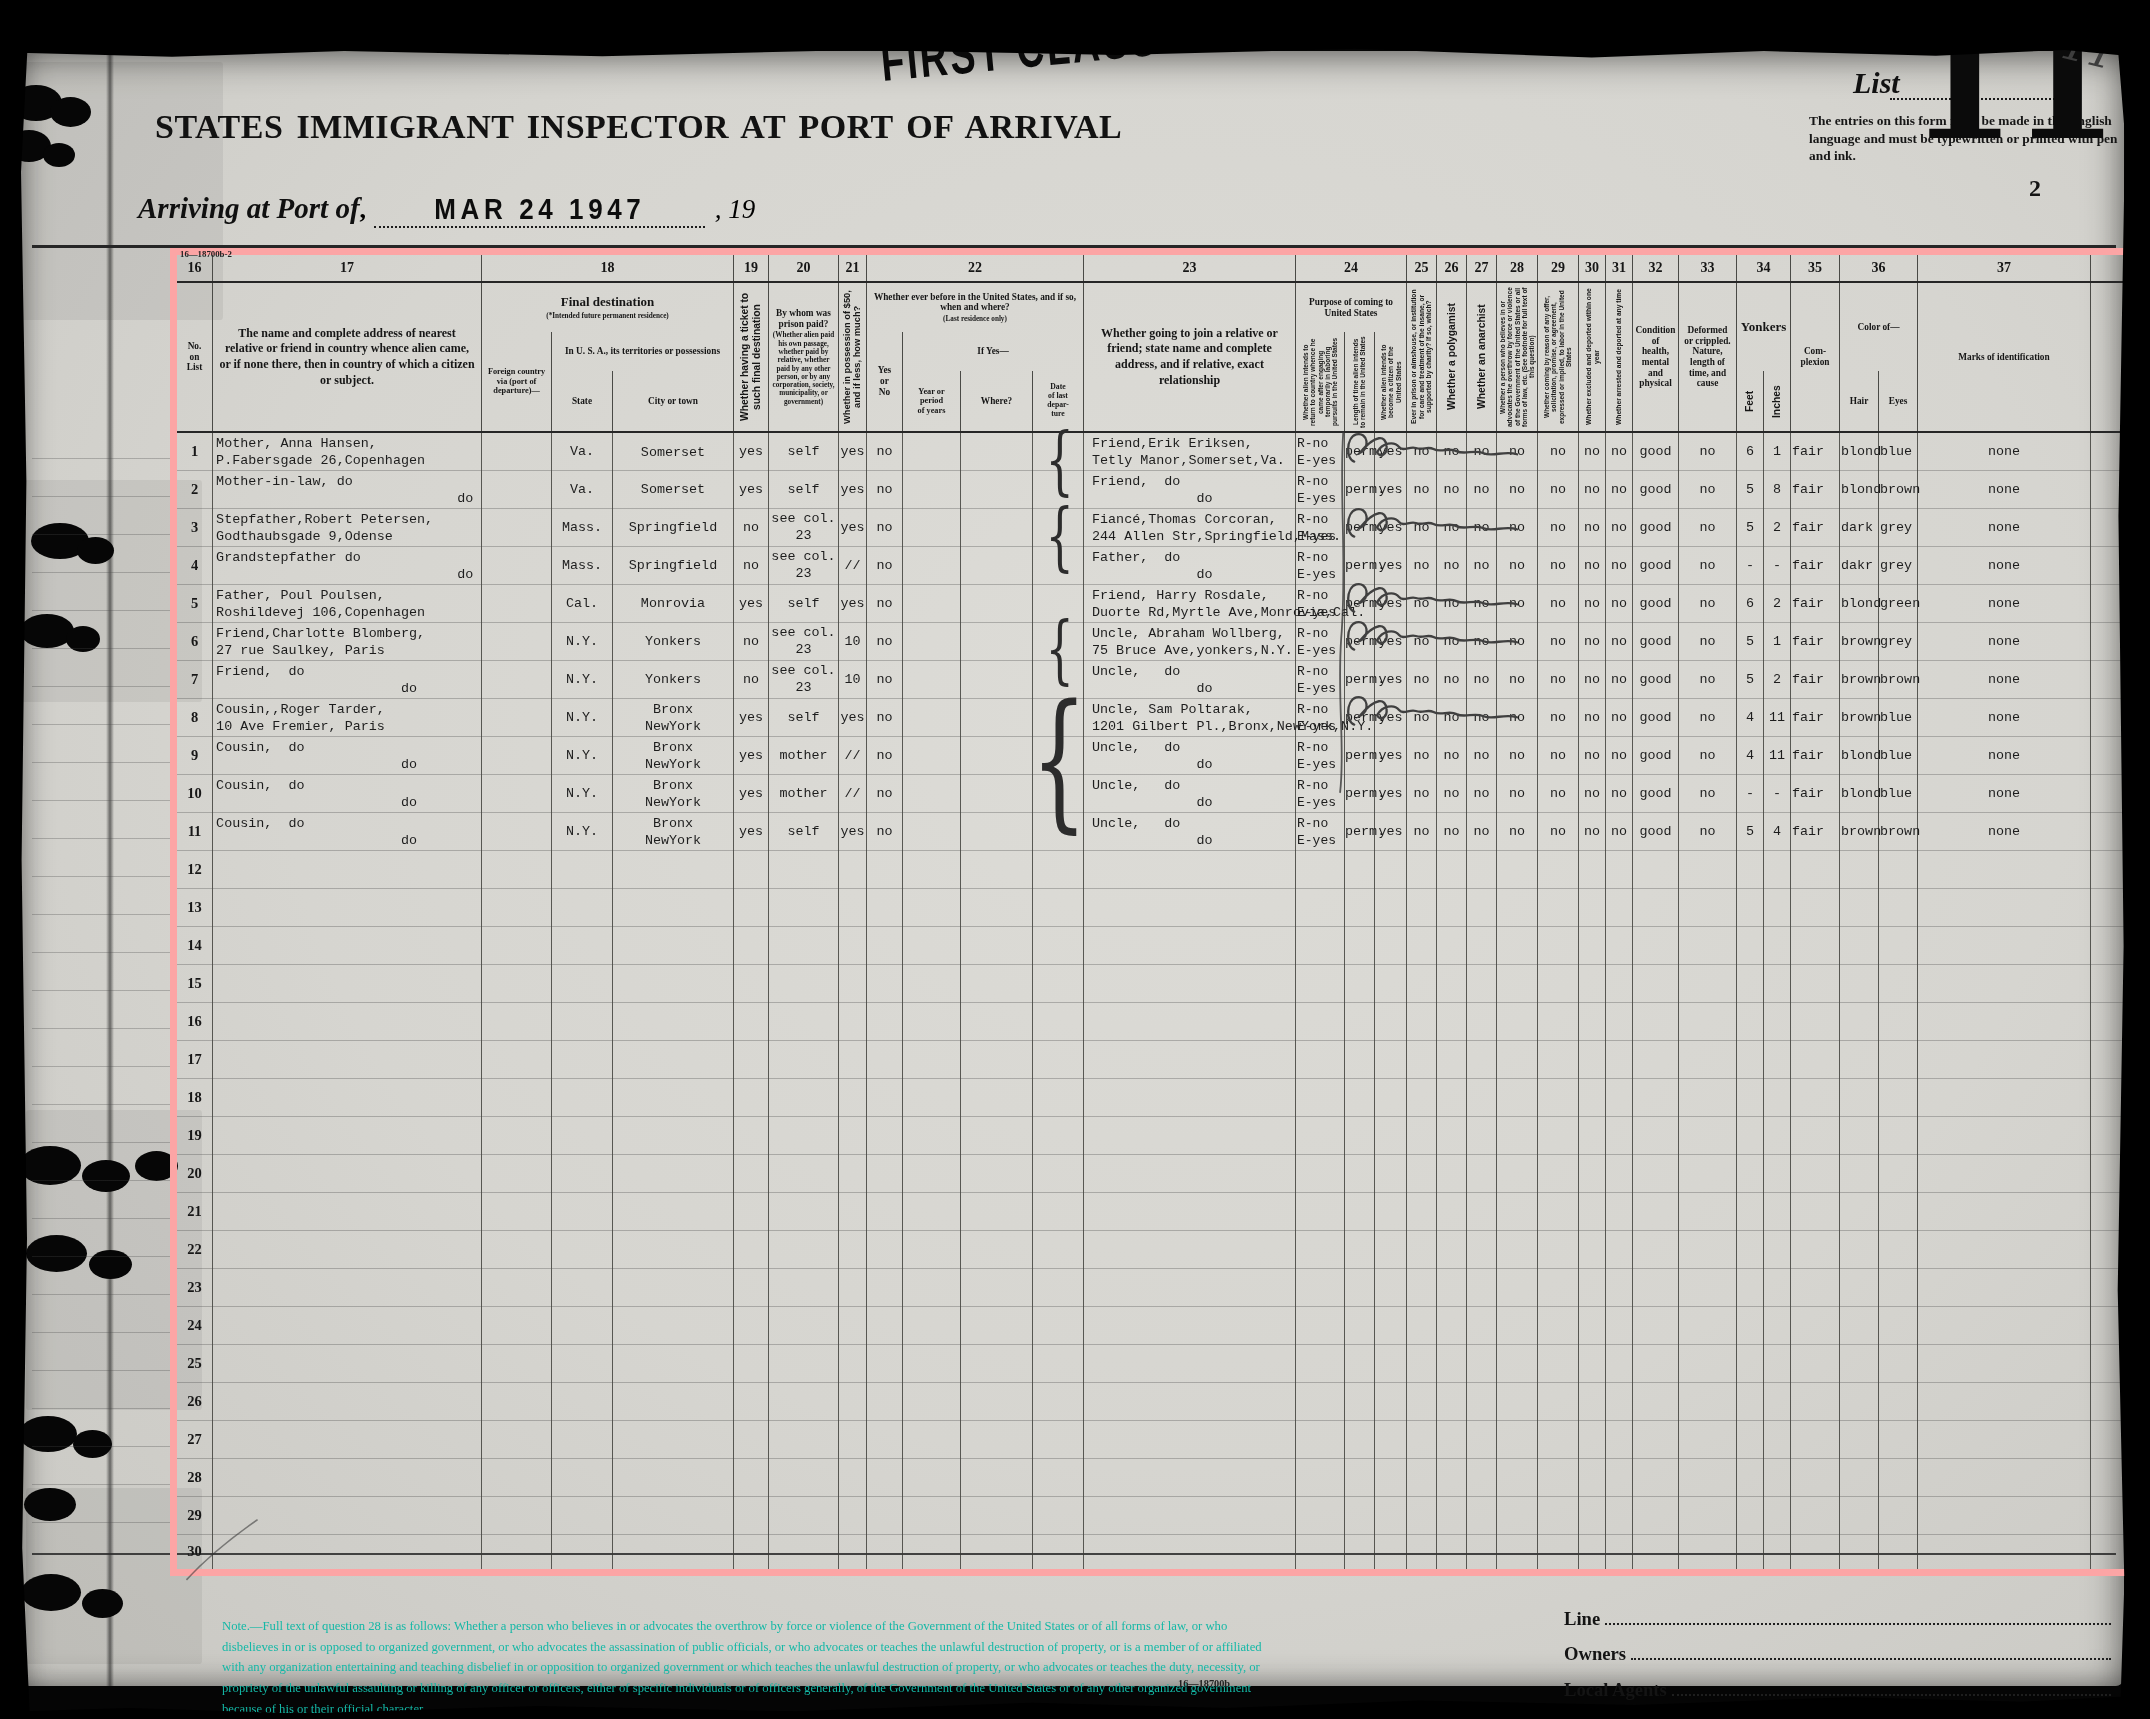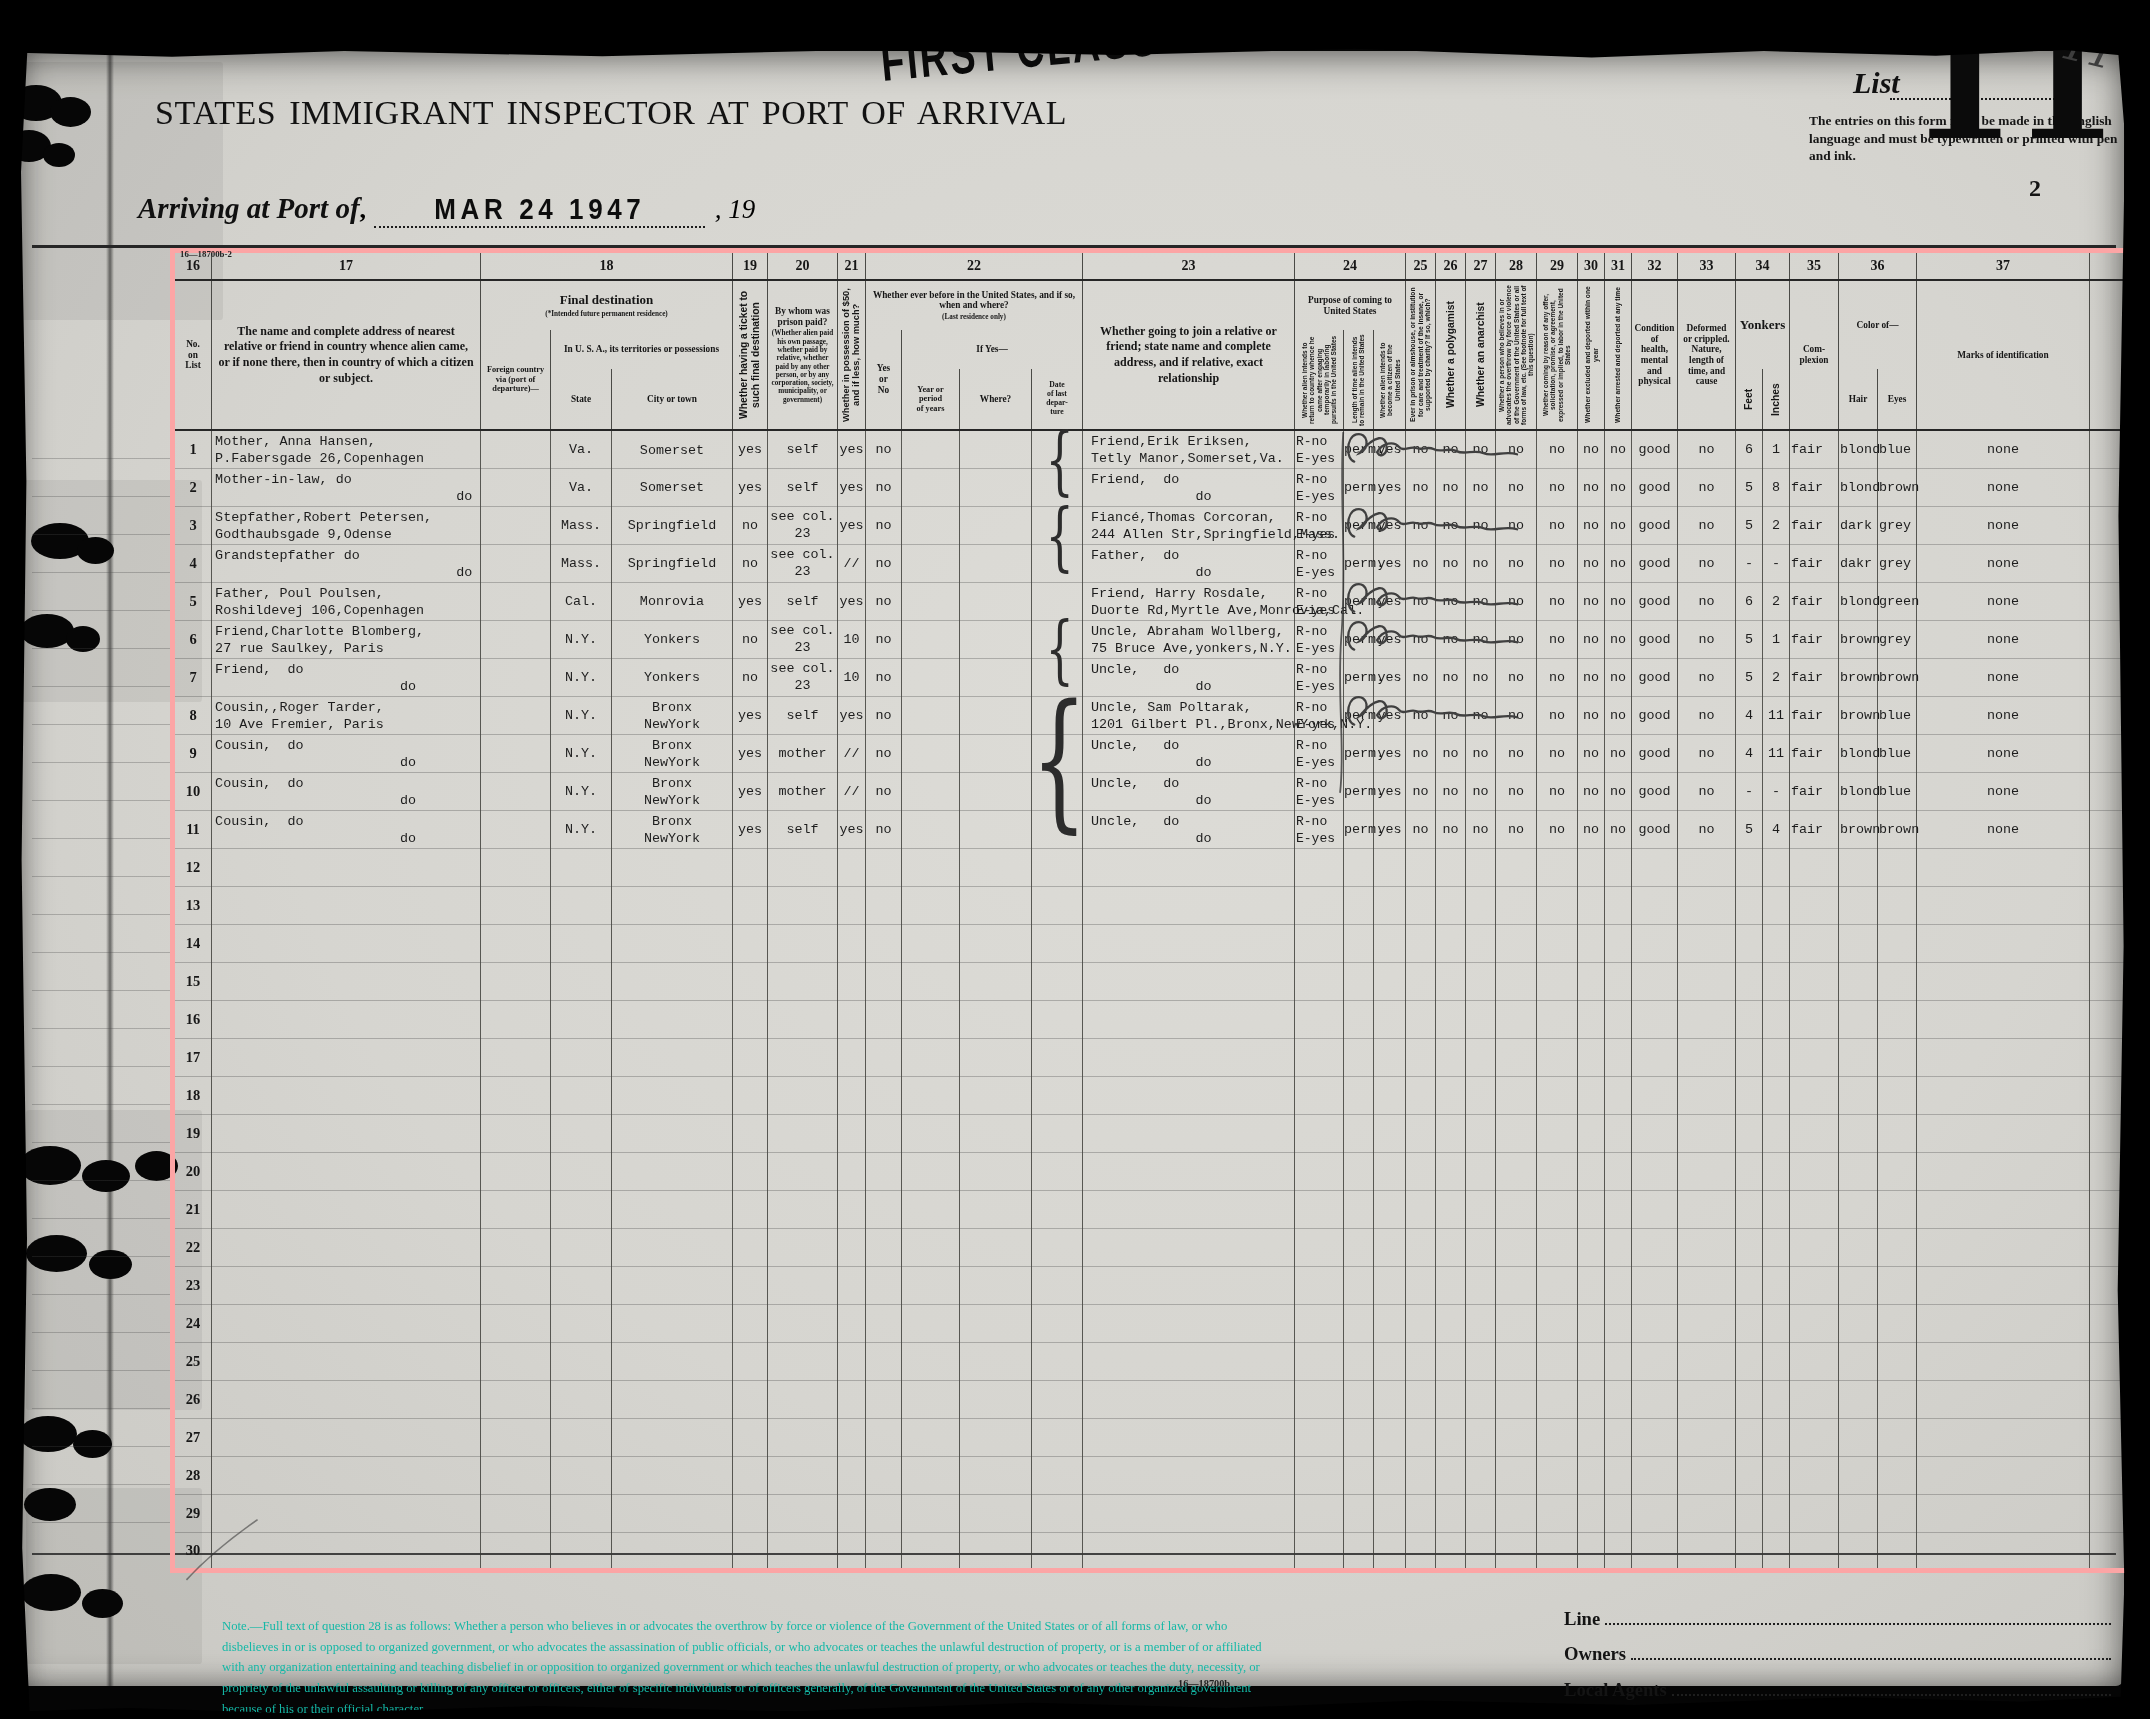--- a/index.html
+++ b/index.html
@@ -25,21 +25,21 @@
     clip-path:polygon(0 100%,0 85%,6% 78%,14% 88%,25% 74%,37% 84%,48% 68%,57% 78%,66% 64%,76% 72%,86% 58%,94% 66%,100% 54%,100% 100%); }
   .edge-right { position:absolute; right:0; top:0; width:37px; height:100%; background:#000; z-index:30;
     clip-path:polygon(100% 0,0 0,30% 8%,12% 30%,26% 55%,10% 75%,28% 92%,16% 100%,100% 100%); }
   .edge-left { position:absolute; left:0; top:0; width:30px; height:100%; background:#000; z-index:30;
     clip-path:polygon(0 0,100% 0,70% 10%,88% 28%,72% 50%,90% 72%,74% 90%,100% 100%,0 100%); }
 
   
   .stamp { font-family:"Liberation Sans", sans-serif; font-weight:bold; color:#0a0a0a; }
   .first-class { position:absolute; left:878px; top:32px; font-size:38px; letter-spacing:2.6px;
                  transform:rotate(-5.5deg) scaleY(1.45); transform-origin:left top; }
-  .main-title { position:absolute; left:155px; top:94px; font-size:34px; font-weight:normal;
+  .main-title { position:absolute; left:155px; top:108px; font-size:34px; font-weight:bold;
                 letter-spacing:0.5px; word-spacing:4.1px; color:#121212; white-space:nowrap; }
   .subtitle { position:absolute; left:155px; top:153px; width:1580px; font-size:13px; font-weight:bold;
               color:#1a1a1a; }
   .list-label { position:absolute; left:1853px; top:66px; font-size:30px; font-style:italic;
                 font-weight:bold; color:#111; }
   .list-dots { position:absolute; left:1890px; top:68px; width:181px; height:30px;
                border-bottom:2.6px dotted #1a1a1a; }
   .big11 { position:absolute; left:1908px; top:6.2px; font-size:155px; line-height:155px;
            font-family:"DejaVu Serif", serif; font-weight:bold; color:#0b0b0b; letter-spacing:-5.2px;
            z-index:6; }
@@ -63,21 +63,21 @@
 
   .topline { position:absolute; left:32px; top:245px; width:2084px; height:2.6px; background:#262626; z-index:3; }
   .botline { position:absolute; left:32px; top:1553px; width:2084px; height:1.5px; background:rgba(40,40,40,.85); z-index:3; }
   .margin-rules { position:absolute; left:32px; top:421px; width:138px; height:1132px; z-index:2;
     background:repeating-linear-gradient(to bottom, transparent 0 37px, rgba(70,70,70,.30) 37px 38px); }
 
   
   table.manifest { position:absolute; left:170px; top:248px; border-collapse:collapse; table-layout:fixed;
                    width:1940px; z-index:4; }
   .manifest th, .manifest td { border-left:1px solid #4a4a46; border-right:1px solid #4a4a46; padding:0; }
-  .manifest { border:5px solid #fca5a5; }
+  .manifest { border:7px solid #fca5a5; }
   .manifest thead th { vertical-align:middle; text-align:center; color:#161616; }
   tr.nums th { height:26px; font-size:14px; font-weight:bold; border-bottom:2.6px solid #262626; }
   tr.h2 th { height:49px; } tr.h3 th { height:39px; } tr.h4 th { height:60px; }
   th.hb { border-bottom:2.1px solid #262626; }
   .gt { font-size:13px; font-weight:bold; line-height:1.15; padding:1px 2.1px; }
   .gt-sm { font-size:9.3px; font-weight:bold; line-height:1.15; padding:1px 1.5px; }
   .note { font-size:7.2px; font-weight:bold; line-height:1.15; padding:1px 2.1px; }
   .hdtxt { font-size:12px; font-weight:bold; line-height:1.3; padding:2.1px 5.2px; }
   .pre { white-space:pre-line; }
   .vt { writing-mode:vertical-rl; transform:rotate(180deg); margin:0 auto;

